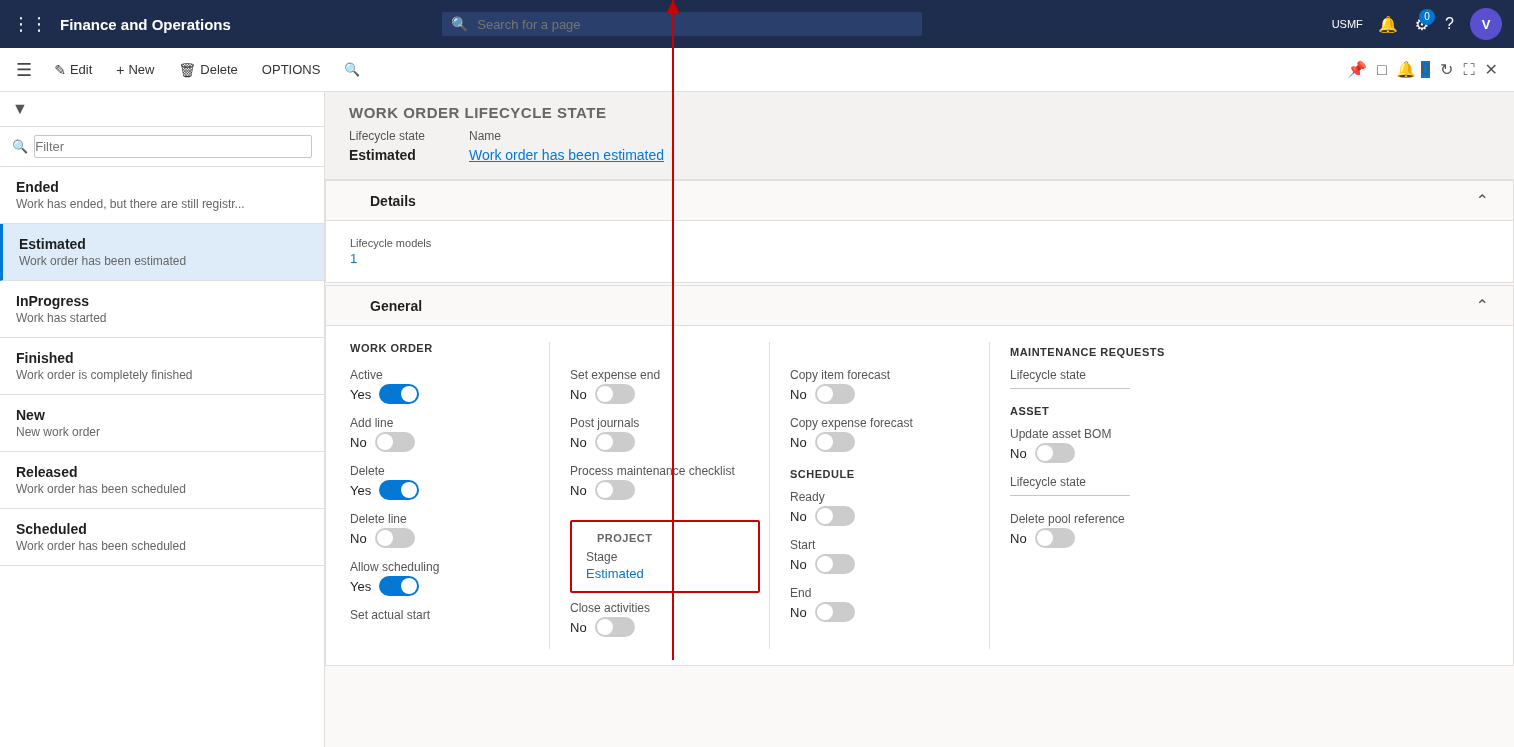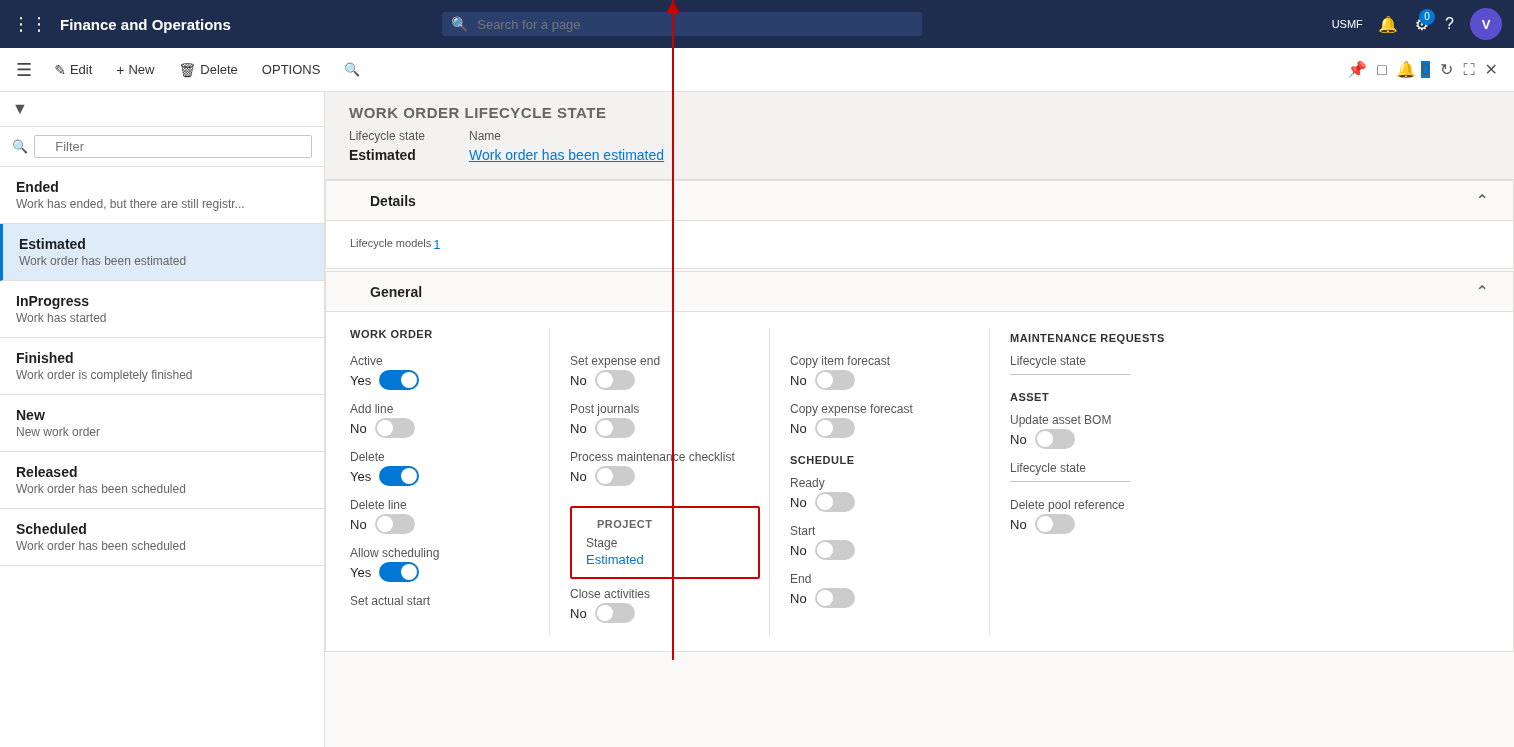--- a/index.html
+++ b/index.html
@@ -131,21 +131,21 @@
       margin-bottom: 2px;
     }
     .section-header {
       display: flex; align-items: center; justify-content: space-between;
       padding: 10px 24px; cursor: pointer; background: #faf9f8;
       border-bottom: 1px solid #e1dfdd;
     }
     .section-header .section-title { font-size: 14px; font-weight: 600; color: #1f1f1f; padding-left: 20px; }
     .section-header .chevron { font-size: 16px; color: #555; }
     .section-body { padding: 16px 24px; }
-    .field-group { display: flex; gap: 2px; }
+    .field-group { display: flex; flex-direction: column; gap: 2px; }
     .field-label { font-size: 11px; color: #555; }
     .field-value { font-size: 13px; color: #1f1f1f; font-weight: 500; }
     .field-value.link { color: #0078d4; cursor: pointer; }
 
     
     .toggle {
       display: inline-flex; align-items: center;
       width: 40px; height: 20px; border-radius: 10px;
       background: #ccc; position: relative; cursor: pointer;
       flex-shrink: 0;
@@ -312,21 +312,21 @@
 </div>
 
 <div class="main-layout">
 
   <div class="sidebar">
     <div style="display:flex;align-items:center;padding:8px 12px;border-bottom:1px solid #e1dfdd;">
       <span style="font-size:16px;color:#555;margin-right:8px;">▼</span>
     </div>
     <div class="sidebar-filter">
       <span class="sidebar-filter-icon">🔍</span>
-      <input type="text" style="border: 1px solid rgb(200, 198, 196); border-radius: 2px; padding: 3px 20px; font-size: 13px; width: 100%; outline: none;" placeholder="Filter">
+      <input type="text" style="border: 1px solid rgb(200, 198, 196); border-radius: 2px; padding: 3px 0; font-size: 13px; width: 100%; outline: none;" placeholder="Filter">
     </div>
     <div class="sidebar-list">
 
     <div class="sidebar-item">
       <div class="item-title">Ended</div>
       <div class="item-sub">Work has ended, but there are still registr...</div>
     </div>
         <div class="sidebar-item active">
       <div class="item-title">Estimated</div>
       <div class="item-sub">Work order has been estimated</div>

